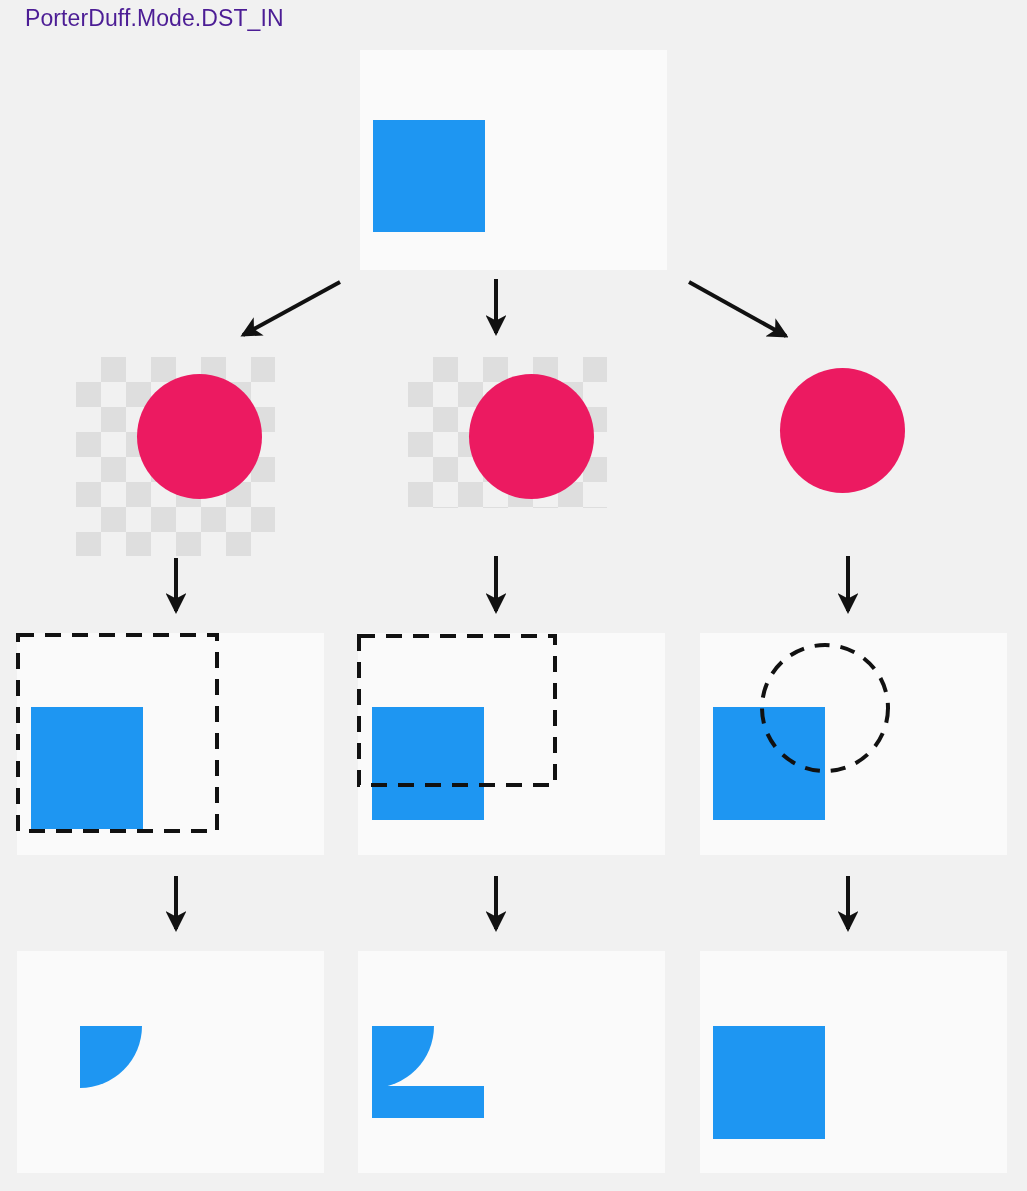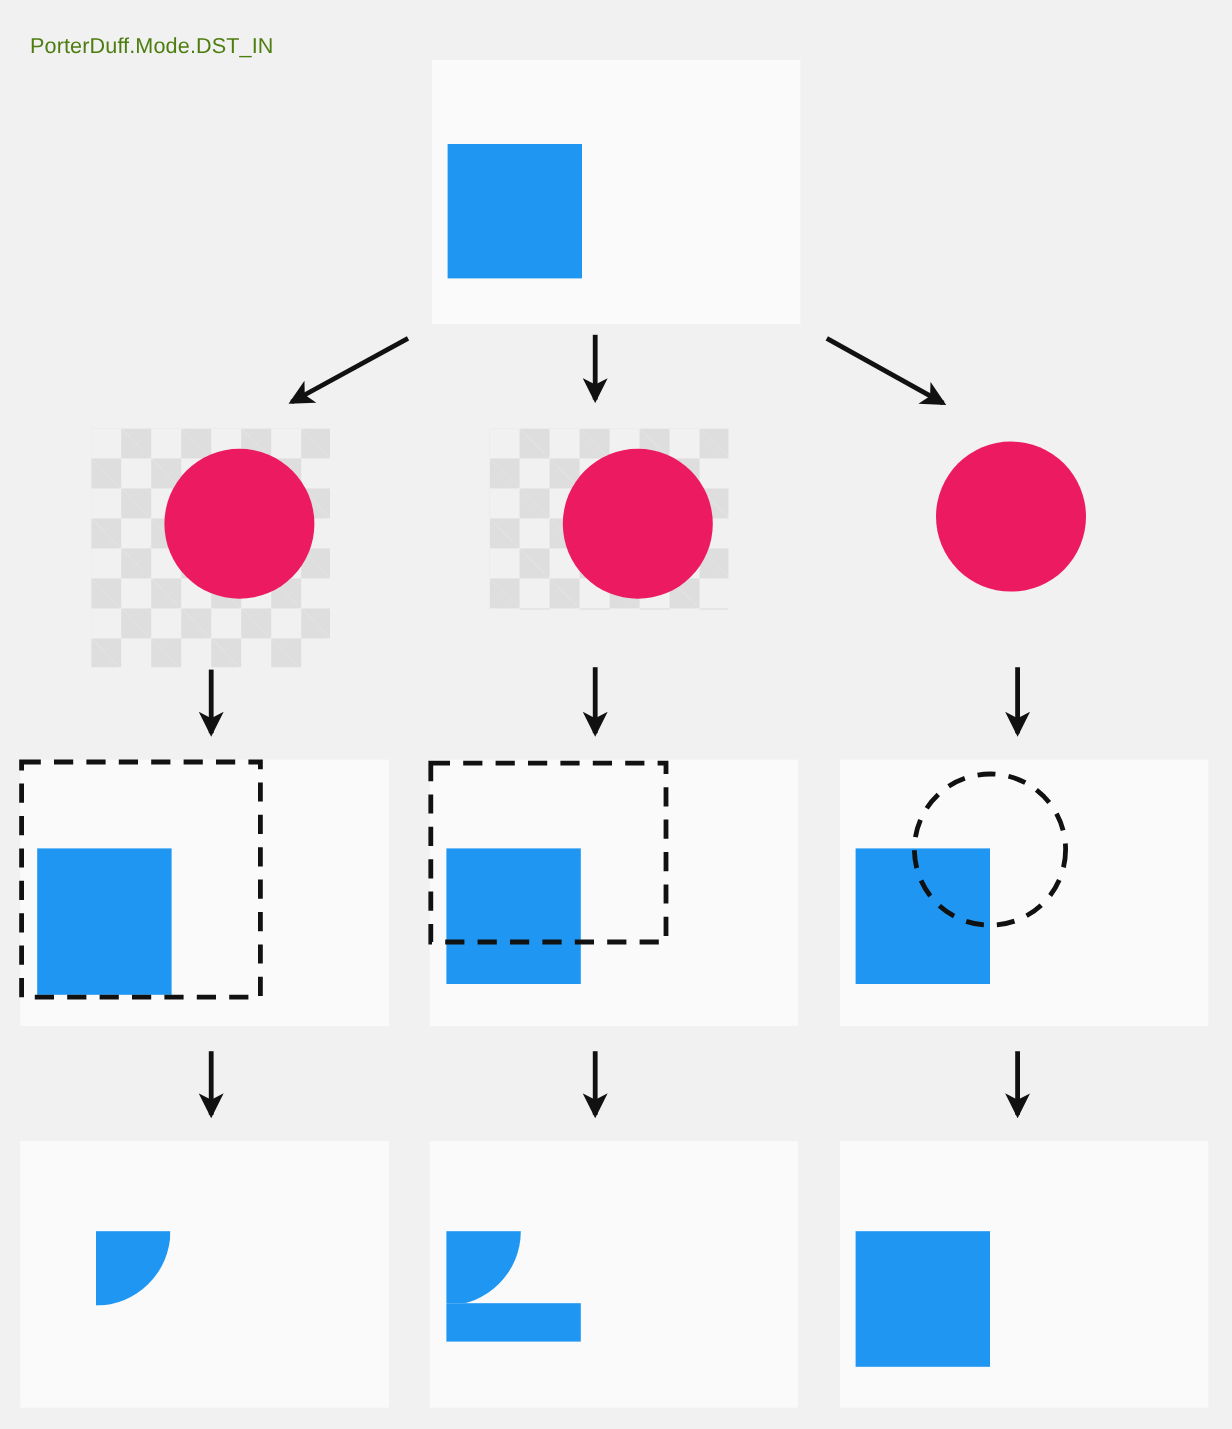--- a/index.html
+++ b/index.html
@@ -17,24 +17,24 @@
   }
   #stage {
     position: absolute;
     left: 0; top: 0;
     width: 1027px;
     height: 1191px;
   }
   .title {
     position: absolute;
     left: 25px;
-    top: 24px;
-    font-size: 18px;
+    top: 4px;
+    font-size: 23px;
     line-height: 28px;
-    color: #4d7c0f;
+    color: #4c1d95;
     letter-spacing: 0.1px;
     white-space: nowrap;
   }
   .panel {
     position: absolute;
     background: #fafafa;
     box-sizing: border-box;
   }
   .svg-layer {
     position: absolute;

